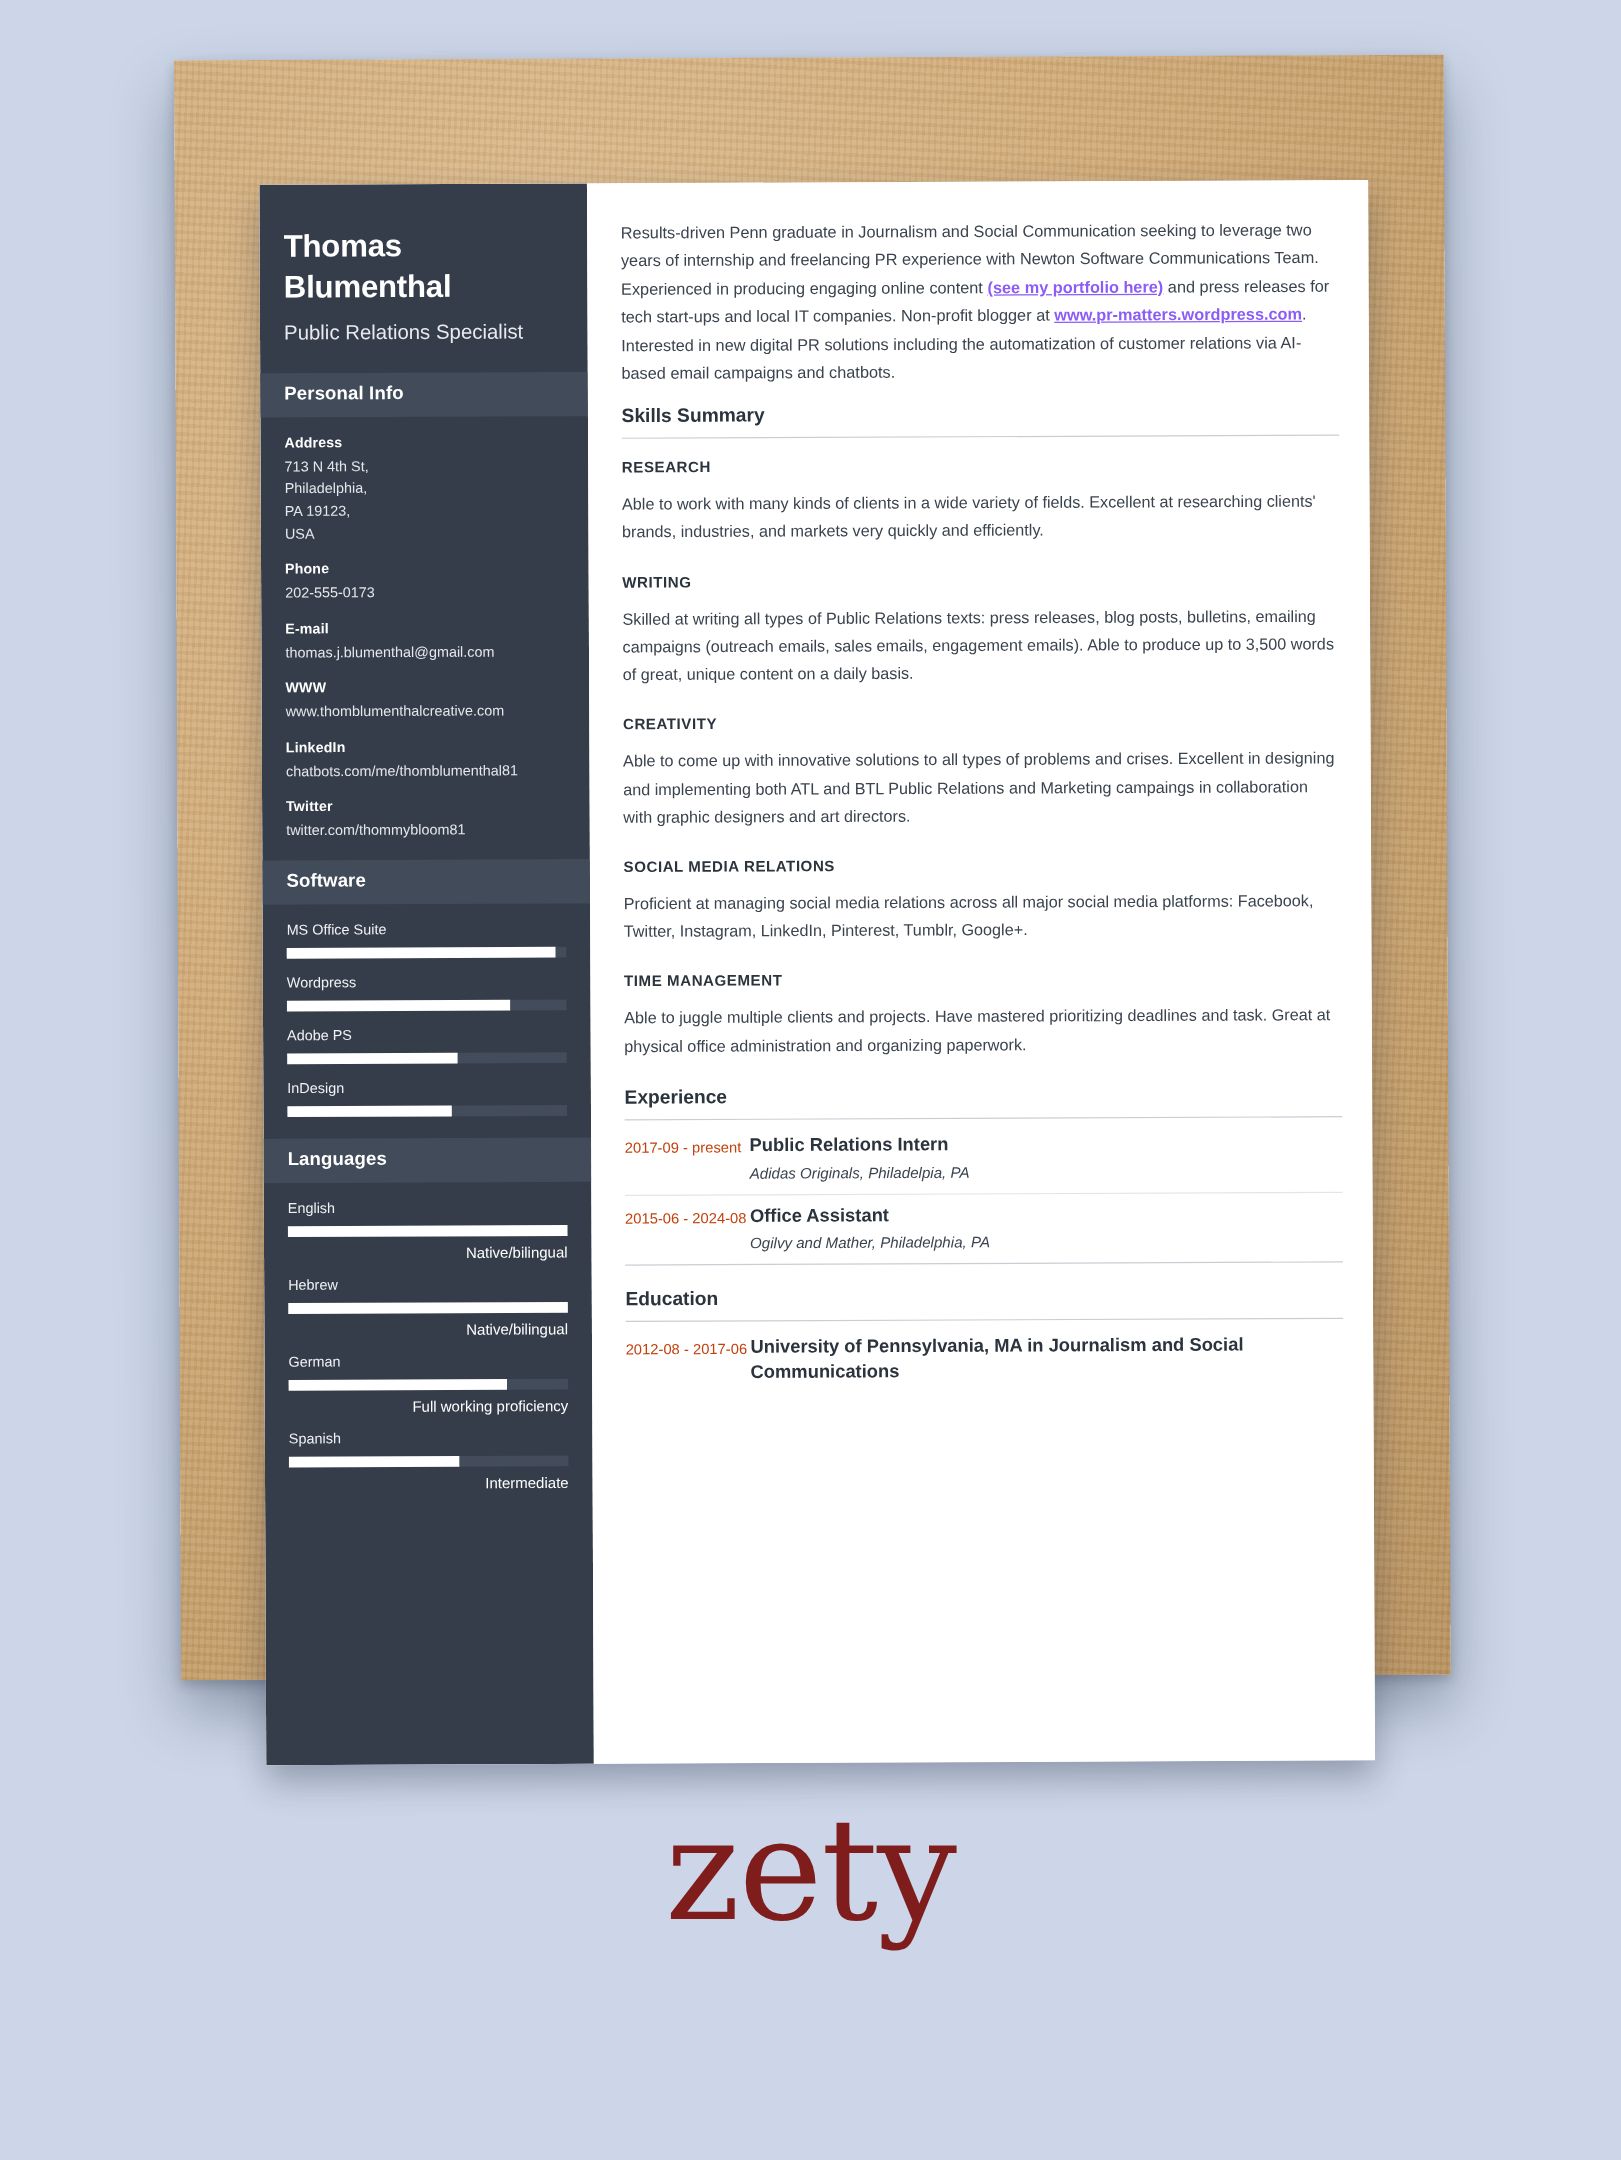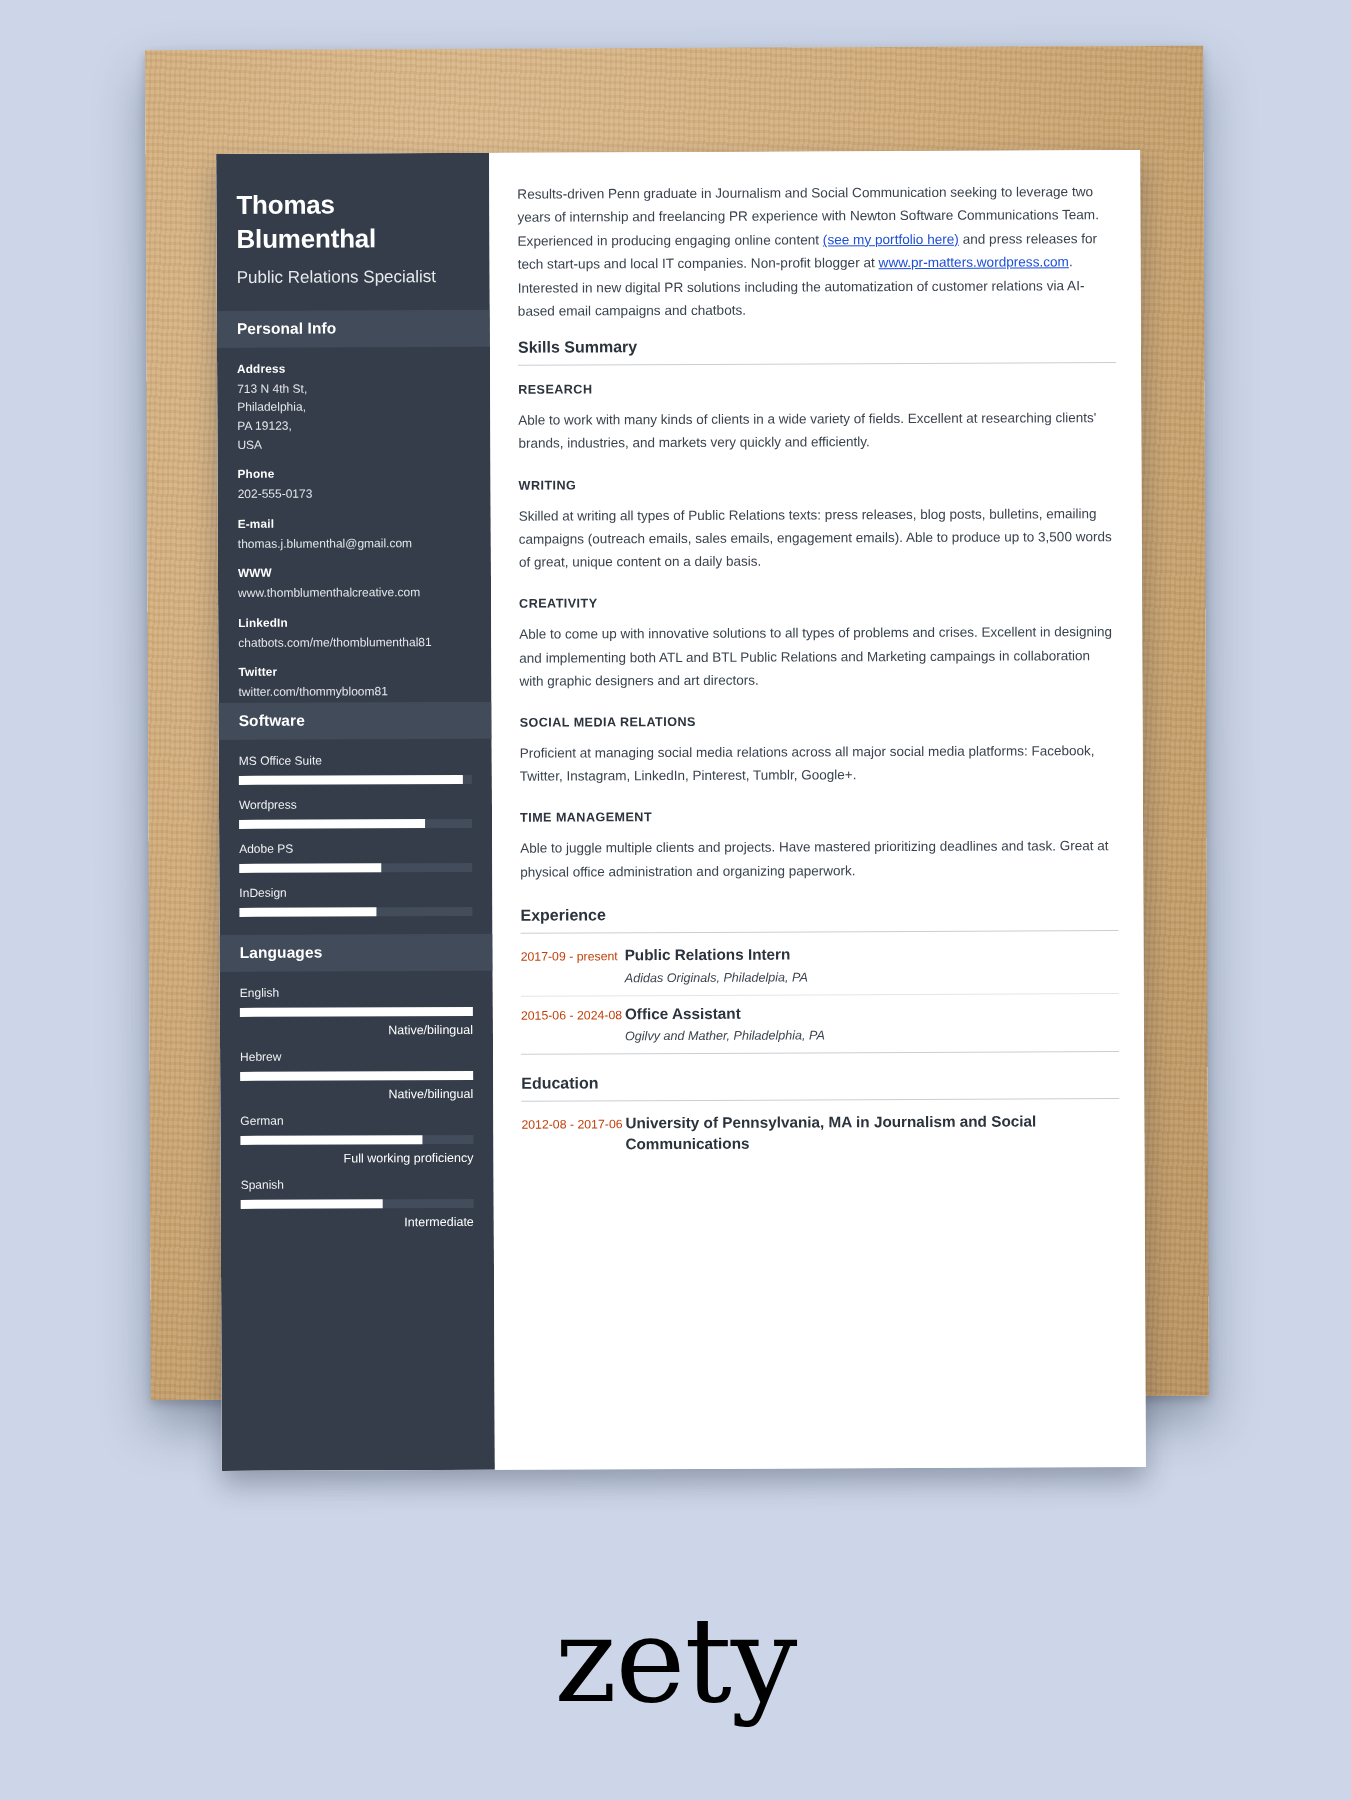--- a/index.html
+++ b/index.html
@@ -144,22 +144,22 @@
     color: #2e3742;
     background: #ffffff;
   }
   .summary {
     font-size: 13.6px;
     line-height: 1.72;
     color: #3a434e;
     margin-bottom: 16px;
   }
   .summary a {
-    color: #1d4ed8;
-    font-weight: normal;
+    color: #8b5cf6;
+    font-weight: bold;
     text-decoration: underline;
   }
 
   .sec-title {
     font-size: 16px;
     font-weight: bold;
     color: #2b333d;
     padding-bottom: 8px;
     border-bottom: 1px solid #c9ced4;
     margin-bottom: 17px;
@@ -203,26 +203,26 @@
     font-size: 12.6px;
     font-style: italic;
     color: #3a434e;
   }
   .exp-wrap { margin-bottom: 20px; }
 
   
   .logo {
     position: absolute;
     left: 0;
-    top: 1601px;
+    top: 1499px;
     width: 1351px;
     text-align: center;
     font-family: "DejaVu Serif", serif;
     font-size: 118px;
-    color: #000000;
+    color: #7f1d1d;
     letter-spacing: -1px;
     line-height: 1;
     font-weight: 400;
   }
 </style>
 </head>
 <body>
 
 <div class="board"></div>
 
@@ -253,21 +253,21 @@
         <div class="field-value">thomas.j.blumenthal@gmail.com</div>
       </div>
       <div class="field">
         <div class="field-label">WWW</div>
         <div class="field-value">www.thomblumenthalcreative.com</div>
       </div>
       <div class="field">
         <div class="field-label">LinkedIn</div>
         <div class="field-value">chatbots.com/me/thomblumenthal81</div>
       </div>
-      <div class="field" style="margin-bottom:1px">
+      <div class="field" style="margin-bottom:15px">
         <div class="field-label">Twitter</div>
         <div class="field-value">twitter.com/thommybloom81</div>
       </div>
     </div>
 
     <div class="section-bar">Software</div>
 
     <div class="pad">
       <div class="skill">
         <div class="skill-name">MS Office Suite</div>

